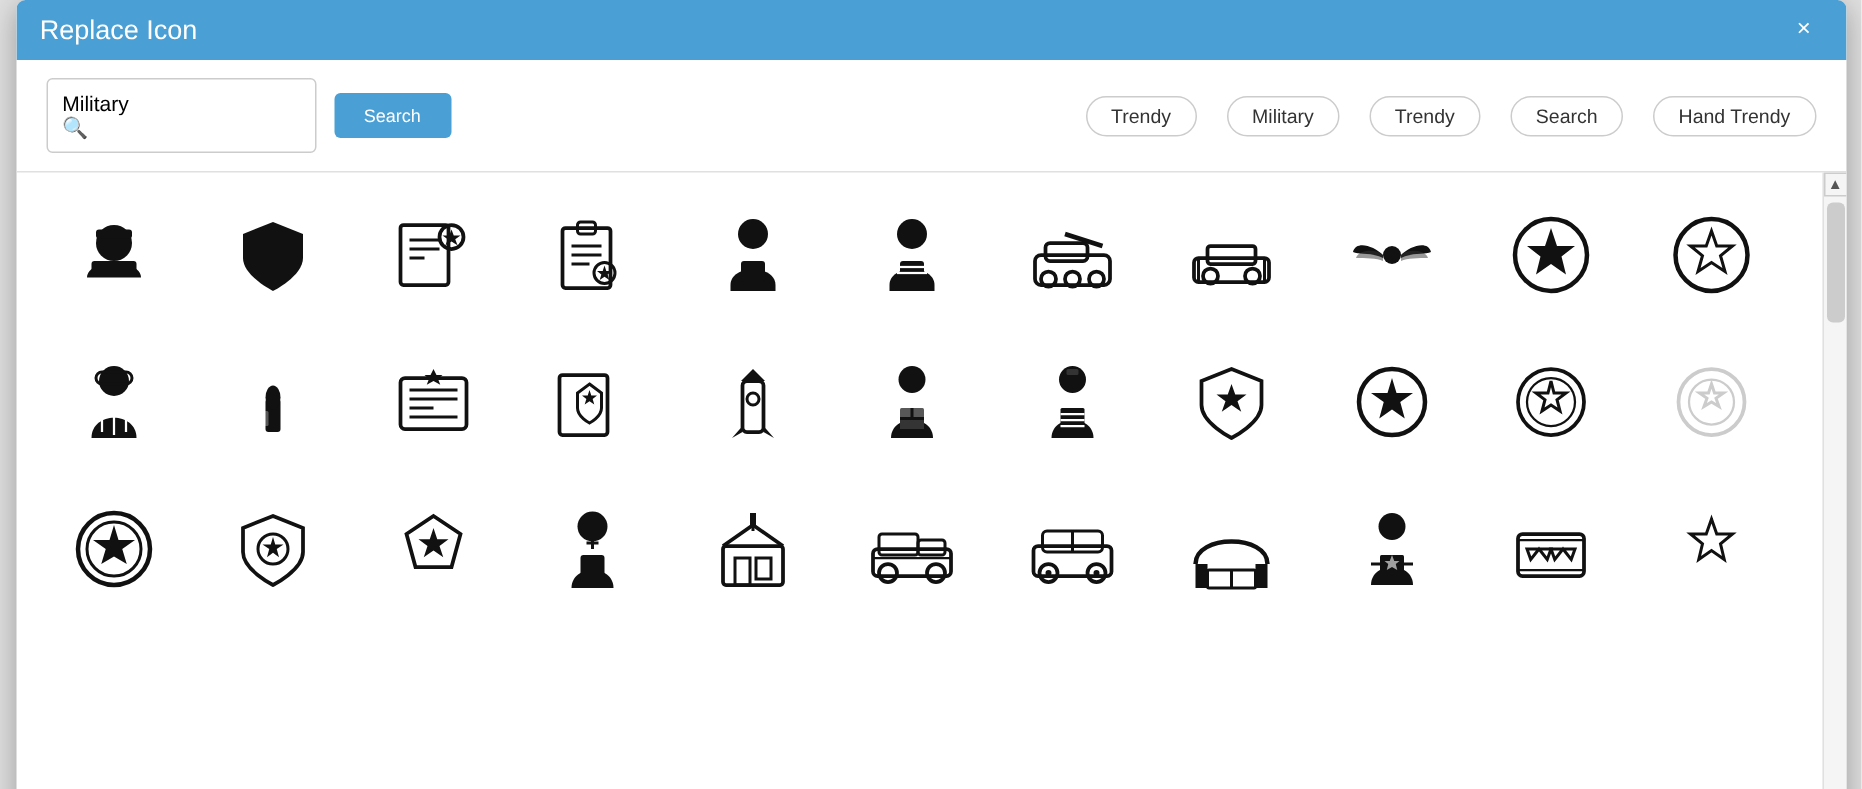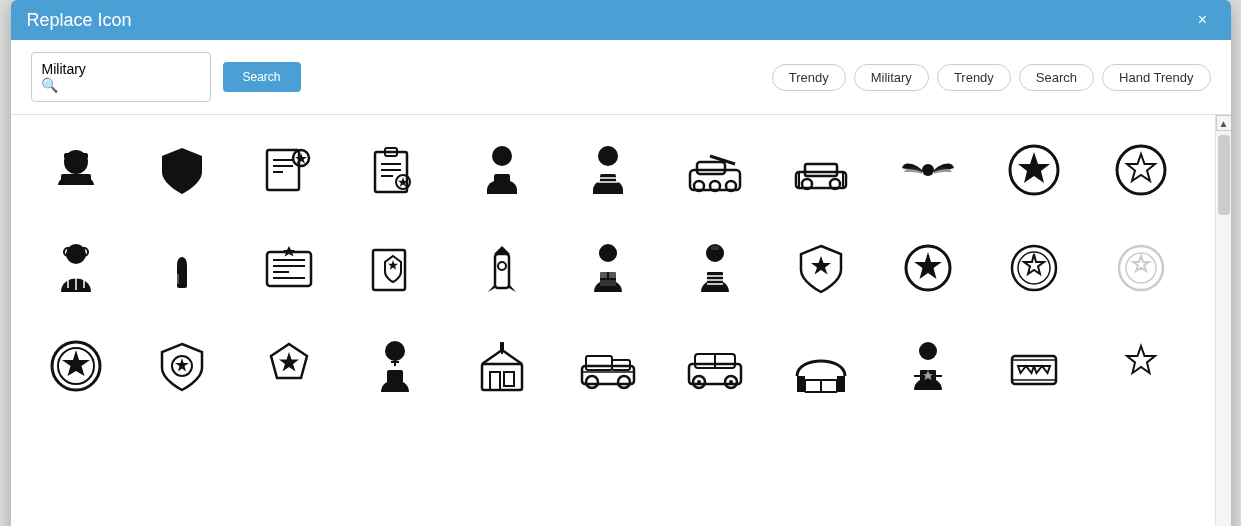--- a/index.html
+++ b/index.html
@@ -76,21 +76,21 @@
       color: #fff;
       border: none;
       border-radius: 4px;
       padding: 8px 20px;
       font-size: 12px;
       cursor: pointer;
     }
     .category-tags {
       margin-left: auto;
       display: flex;
-      gap: 8px;
+      gap: 20px;
     }
     .tag-btn {
       background: #fff;
       border: 1px solid #ccc;
       border-radius: 20px;
       padding: 5px 16px;
       font-size: 13px;
       cursor: pointer;
       color: #333;
     }

